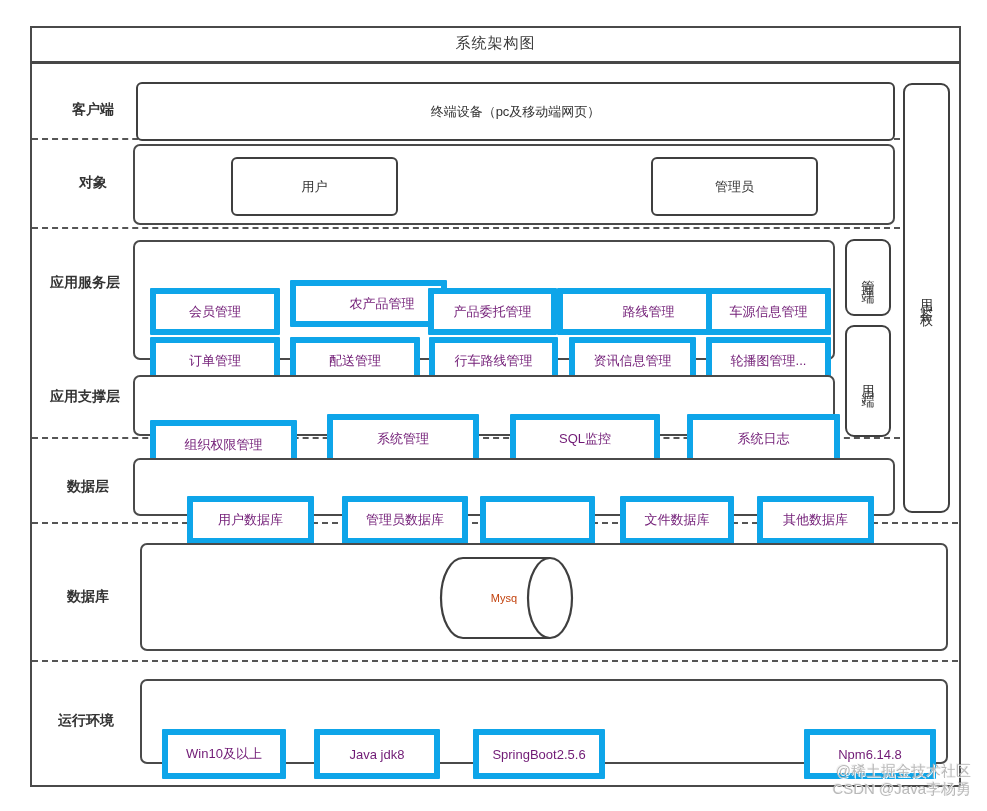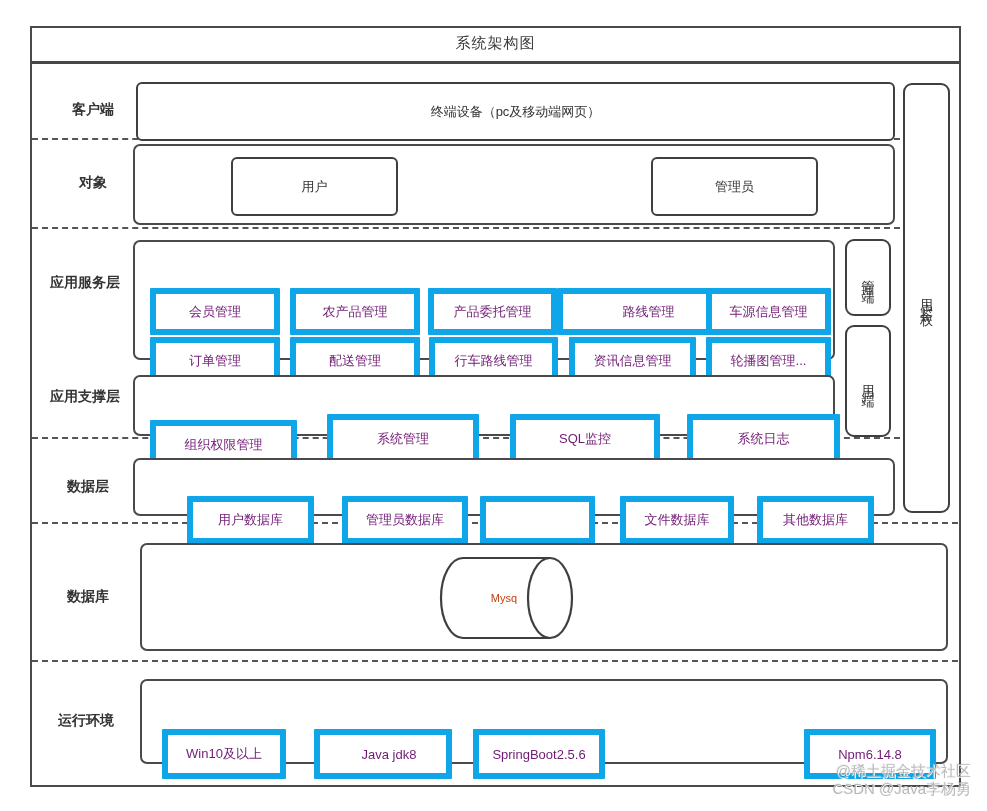--- a/index.html
+++ b/index.html
@@ -80,21 +80,21 @@
 
   <div class="abs rbx" style="left:136px;top:82px;width:755px;height:55px;">终端设备（pc及移动端网页）</div>
 
   <div class="abs ct" style="left:133px;top:144px;width:758px;height:77px;">
     <div class="abs rbx" style="left:96px;top:11px;width:163px;height:55px;">用户</div>
     <div class="abs rbx" style="left:516px;top:11px;width:163px;height:55px;">管理员</div>
   </div>
 
   <div class="abs ct" style="left:133px;top:240px;width:698px;height:116px;">
     <div class="abs bx" style="left:15px;top:18px;width:118px;height:35px;">会员管理</div>
-    <div class="abs bx" style="left:155px;top:18px;width:118px;height:35px;">农产品管理</div>
+    <div class="abs bx" style="left:155px;top:10px;width:118px;height:35px;padding-left:27px;">农产品管理</div>
     <div class="abs bx" style="left:293px;top:18px;width:117px;height:35px;">产品委托管理</div>
     <div class="abs bx" style="left:422px;top:18px;width:115px;height:35px;padding-left:28px;">路线管理</div>
     <div class="abs bx" style="left:571px;top:18px;width:113px;height:35px;">车源信息管理</div>
     <div class="abs bx" style="left:15px;top:67px;width:118px;height:35px;">订单管理</div>
     <div class="abs bx" style="left:155px;top:67px;width:118px;height:35px;">配送管理</div>
     <div class="abs bx" style="left:294px;top:67px;width:117px;height:35px;">行车路线管理</div>
     <div class="abs bx" style="left:434px;top:67px;width:115px;height:35px;">资讯信息管理</div>
     <div class="abs bx" style="left:571px;top:67px;width:113px;height:35px;">轮播图管理...</div>
   </div>
 
@@ -126,21 +126,21 @@
   <div class="abs ct" style="left:140px;top:543px;width:804px;height:104px;">
     <svg class="abs" style="left:296px;top:10px;" width="142" height="86" viewBox="0 0 142 86">
       <path d="M 25 3 A 22 40 0 0 0 25 83 L 112 83 M 25 3 L 112 3" fill="none" stroke="#3f3f3f" stroke-width="2.2"></path>
       <ellipse cx="112" cy="43" rx="22" ry="40" fill="#fff" stroke="#3f3f3f" stroke-width="2.2"></ellipse>
     </svg>
     <div class="abs cyl-label" style="left:296px;top:10px;width:132px;height:86px;">Mysq</div>
   </div>
 
   <div class="abs ct" style="left:140px;top:679px;width:804px;height:81px;">
     <div class="abs bx" style="left:20px;top:20px;width:112px;height:38px;">Win10及以上</div>
-    <div class="abs bx" style="left:172px;top:20px;width:114px;height:38px;padding-left:12px;">Java jdk8</div>
+    <div class="abs bx" style="left:172px;top:20px;width:114px;height:38px;">Java jdk8</div>
     <div class="abs bx" style="left:331px;top:20px;width:120px;height:38px;">SpringBoot2.5.6</div>
     <div class="abs bx" style="left:662px;top:20px;width:120px;height:38px;">Npm6.14.8</div>
   </div>
 
   <div class="abs watermark">
     <div>@稀土掘金技术社区</div>
     <div>CSDN @Java李杨勇</div>
   </div>
 
 </div>

